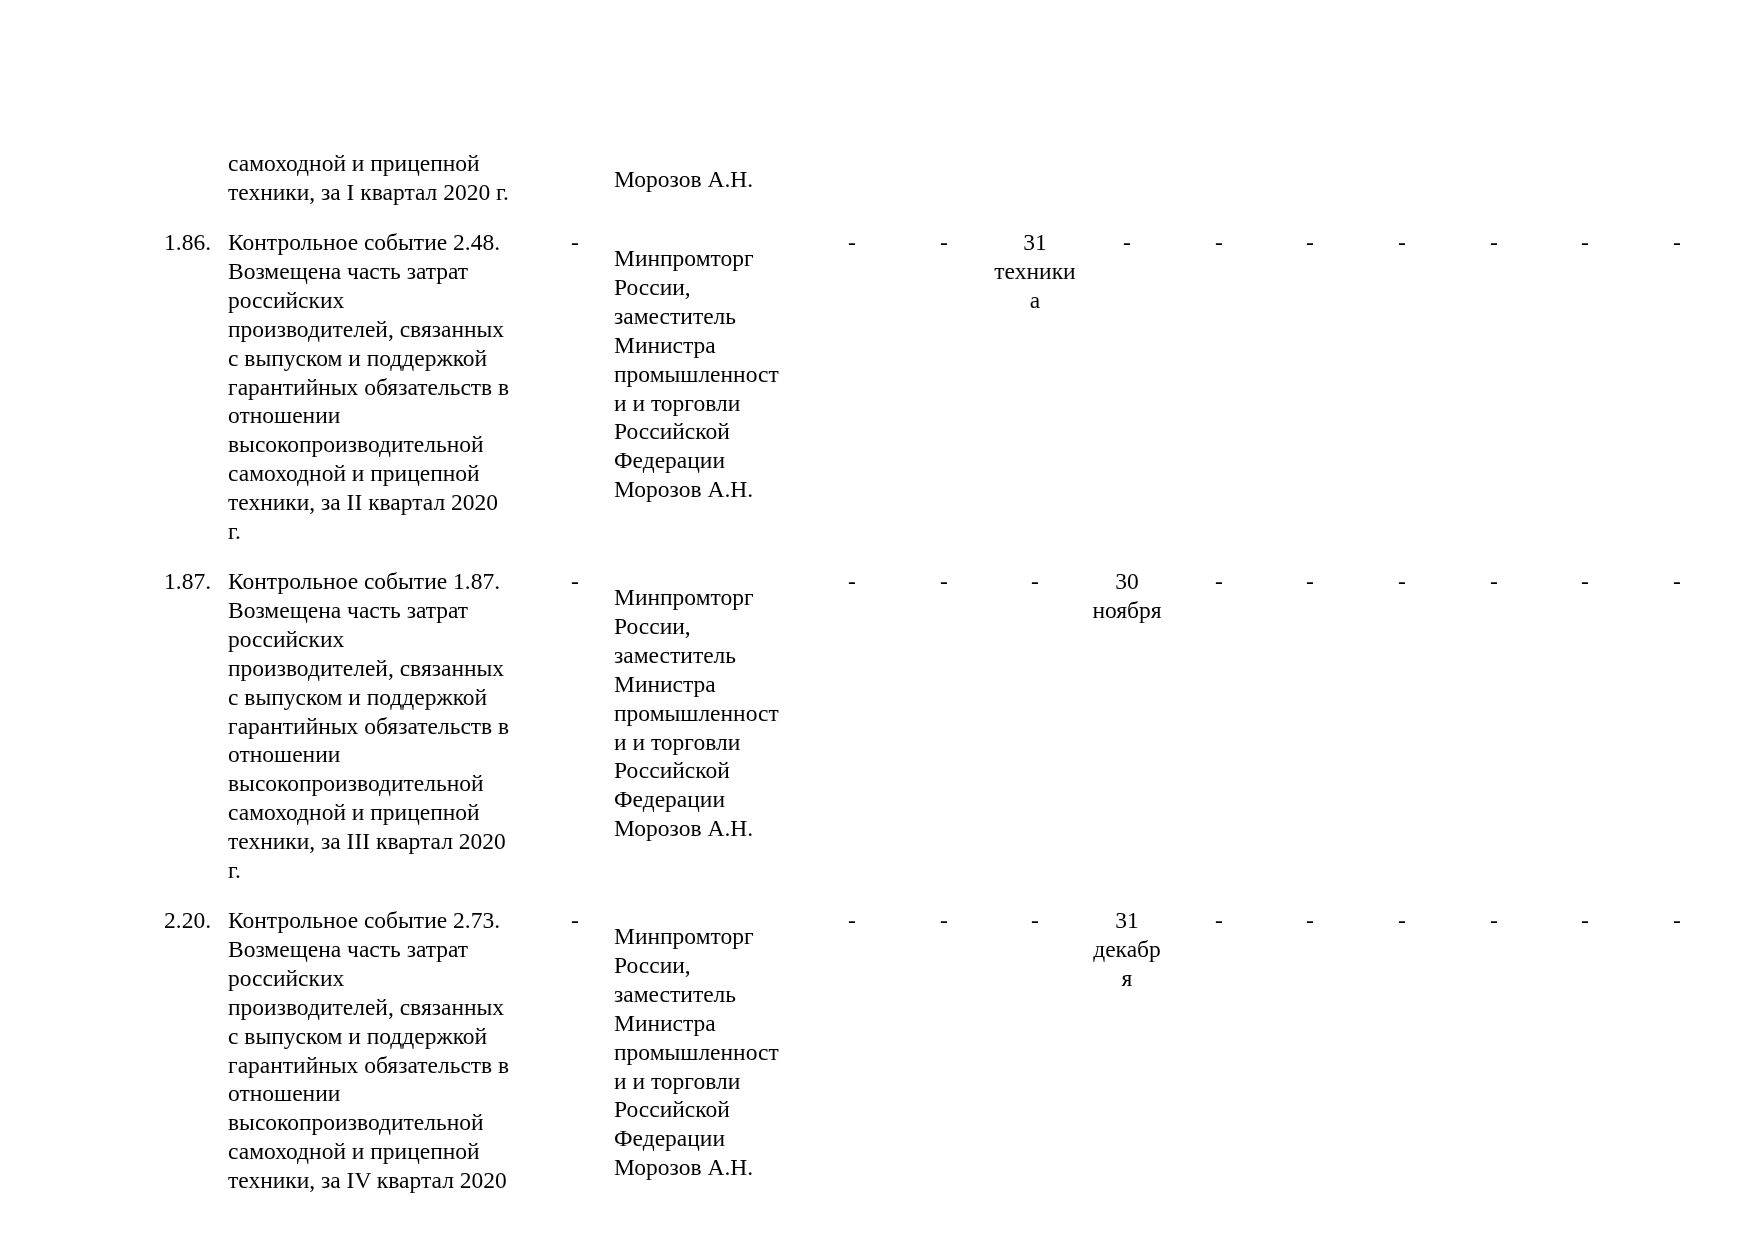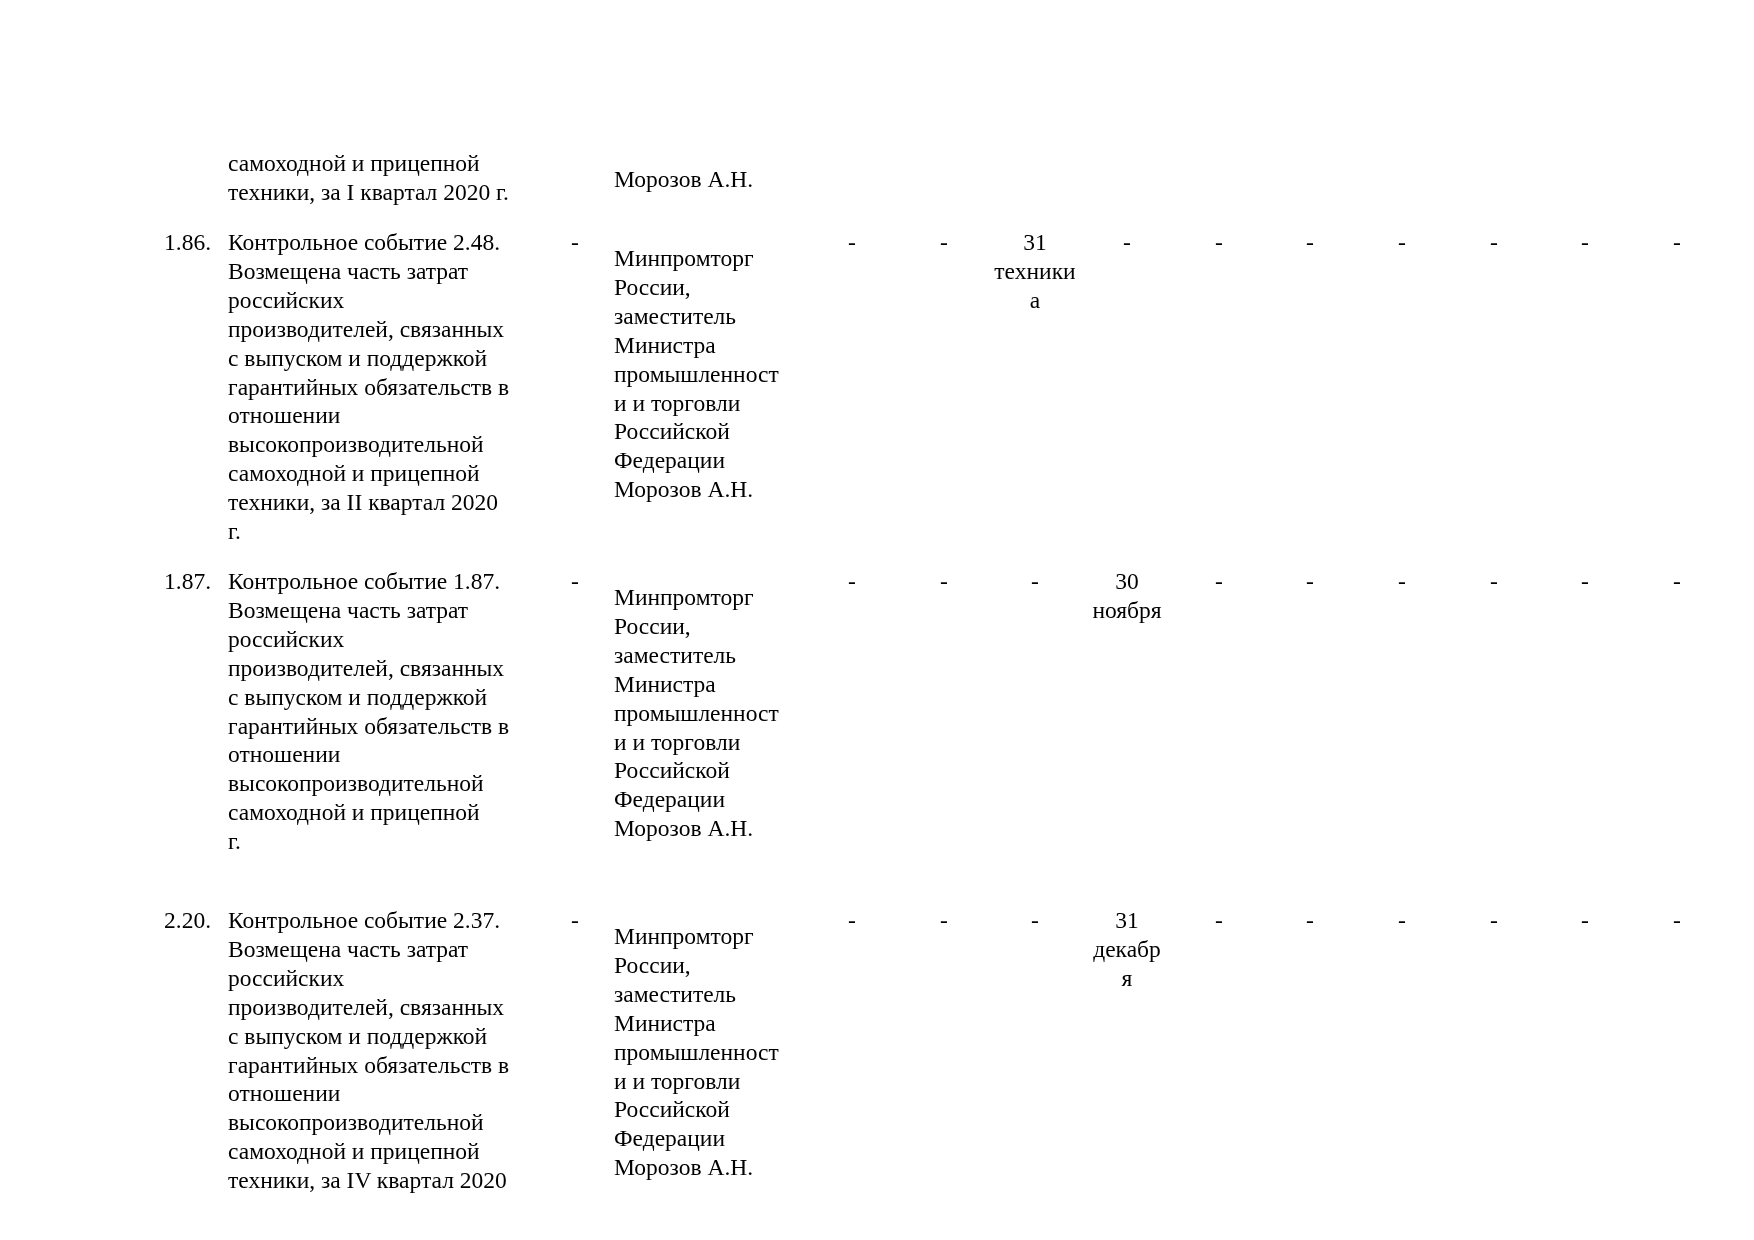--- a/index.html
+++ b/index.html
@@ -98,20 +98,21 @@
     <div class="text">
       <div>Контрольное событие 1.87.</div>
       <div>Возмещена часть затрат</div>
       <div>российских</div>
       <div>производителей, связанных</div>
       <div>с выпуском и поддержкой</div>
       <div>гарантийных обязательств в</div>
       <div>отношении</div>
       <div>высокопроизводительной</div>
       <div>самоходной и прицепной</div>
+      <div>техники, за III квартал 2020</div>
       <div>г.</div>
     </div>
     <div class="dash1">-</div>
     <div class="resp">
       <div>Минпромторг</div>
       <div>России,</div>
       <div>заместитель</div>
       <div>Министра</div>
       <div>промышленност</div>
       <div>и и торговли</div>
@@ -148,21 +149,21 @@
         <div>-</div>
       </div>
     <div class="cell" style="left:1632px;">
         <div>-</div>
       </div>
   </div>
 
   <div class="row" style="top:888px;">
     <div class="num">2.20.</div>
     <div class="text">
-      <div>Контрольное событие 2.37.</div>
+      <div>Контрольное событие 2.73.</div>
       <div>Возмещена часть затрат</div>
       <div>российских</div>
       <div>производителей, связанных</div>
       <div>с выпуском и поддержкой</div>
       <div>гарантийных обязательств в</div>
       <div>отношении</div>
       <div>высокопроизводительной</div>
       <div>самоходной и прицепной</div>
       <div>техники, за IV квартал 2020</div>
     </div>

